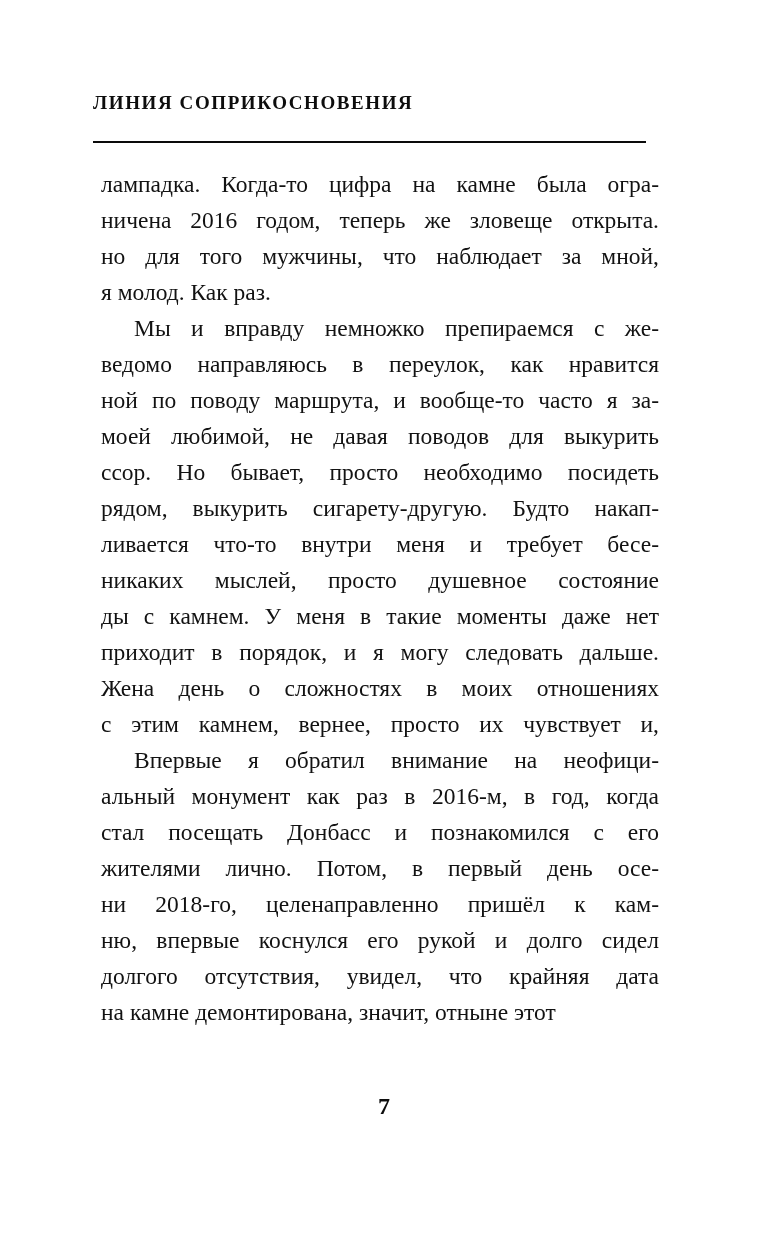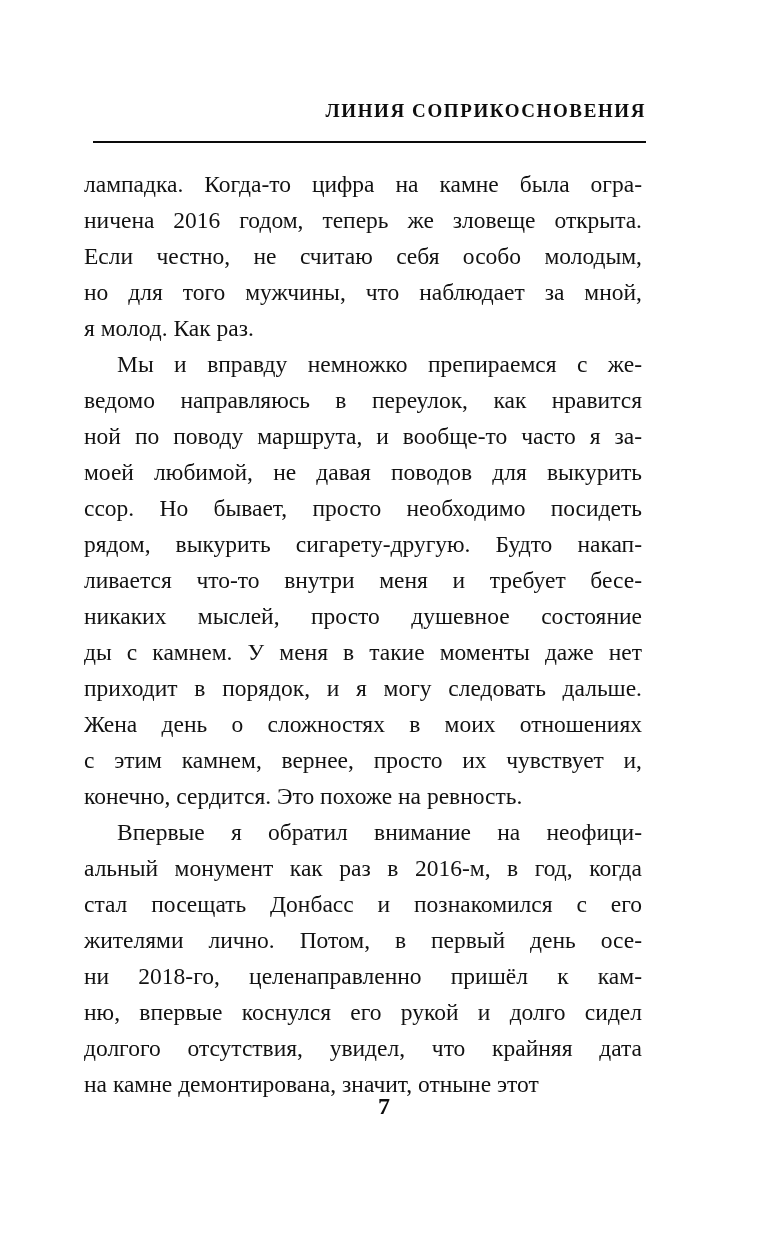--- a/index.html
+++ b/index.html
@@ -24,23 +24,23 @@
     top: 0;
     width: 768px;
     height: 1240px;
     background: #ffffff;
   }
 
   
   .running-head {
     position: absolute;
     left: 93px;
-    top: 100px;
+    top: 92px;
     width: 553px;
-    text-align: right;
+    text-align: left;
   }
   .running-head-title {
     display: inline-block;
     font-family: "Liberation Serif", "DejaVu Serif", serif;
     font-weight: bold;
     font-size: 19px;
     line-height: 22px;
     letter-spacing: 1.6px;
     text-transform: uppercase;
     color: #0d0d0d;
@@ -51,21 +51,21 @@
     left: 93px;
     top: 141px;
     width: 553px;
     height: 2px;
     background: #0a0a0a;
   }
 
   
   .textblock {
     position: absolute;
-    left: 84px;
+    left: 101px;
     top: 166px;
     width: 558px;
   }
 
   .para {
     margin: 0;
     padding: 0;
   }
 
   
@@ -120,38 +120,36 @@
   <div class="running-head">
     <span class="running-head-title">ЛИНИЯ СОПРИКОСНОВЕНИЯ</span>
   </div>
 
   <div class="head-rule"></div>
 
   <div class="textblock">
       <p class="para">
         <span class="line"><span class="lt">лампадка. Когда-то цифра на камне была огра-</span></span>
         <span class="line"><span class="lt">ничена 2016 годом, теперь же зловеще открыта.</span></span>
-        <span class="line"><span class="lt">Если честно, не считаю себя особо молодым,</span></span>
         <span class="line"><span class="lt">но для того мужчины, что наблюдает за мной,</span></span>
         <span class="line flush"><span class="lt">я молод. Как раз.</span></span>
       </p>
       <p class="para">
         <span class="line indent"><span class="lt">Мы и вправду немножко препираемся с же-</span></span>
         <span class="line"><span class="lt">ведомо направляюсь в переулок, как нравится</span></span>
         <span class="line"><span class="lt">ной по поводу маршрута, и вообще-то часто я за-</span></span>
         <span class="line"><span class="lt">моей любимой, не давая поводов для выкурить</span></span>
         <span class="line"><span class="lt">ссор. Но бывает, просто необходимо посидеть</span></span>
         <span class="line"><span class="lt">рядом, выкурить сигарету-другую. Будто накап-</span></span>
         <span class="line"><span class="lt">ливается что-то внутри меня и требует бесе-</span></span>
         <span class="line"><span class="lt">никаких мыслей, просто душевное состояние</span></span>
         <span class="line"><span class="lt">ды с камнем. У меня в такие моменты даже нет</span></span>
         <span class="line"><span class="lt">приходит в порядок, и я могу следовать дальше.</span></span>
         <span class="line"><span class="lt">Жена день о сложностях в моих отношениях</span></span>
         <span class="line"><span class="lt">с этим камнем, вернее, просто их чувствует и,</span></span>
-        <span class="line flush"><span class="lt">конечно, сердится. Это похоже на ревность.</span></span>
       </p>
       <p class="para">
         <span class="line indent"><span class="lt">Впервые я обратил внимание на неофици-</span></span>
         <span class="line"><span class="lt">альный монумент как раз в 2016-м, в год, когда</span></span>
         <span class="line"><span class="lt">стал посещать Донбасс и познакомился с его</span></span>
         <span class="line"><span class="lt">жителями лично. Потом, в первый день осе-</span></span>
         <span class="line"><span class="lt">ни 2018-го, целенаправленно пришёл к кам-</span></span>
         <span class="line"><span class="lt">ню, впервые коснулся его рукой и долго сидел</span></span>
         <span class="line"><span class="lt">долгого отсутствия, увидел, что крайняя дата</span></span>
         <span class="line flush"><span class="lt">на камне демонтирована, значит, отныне этот</span></span>

